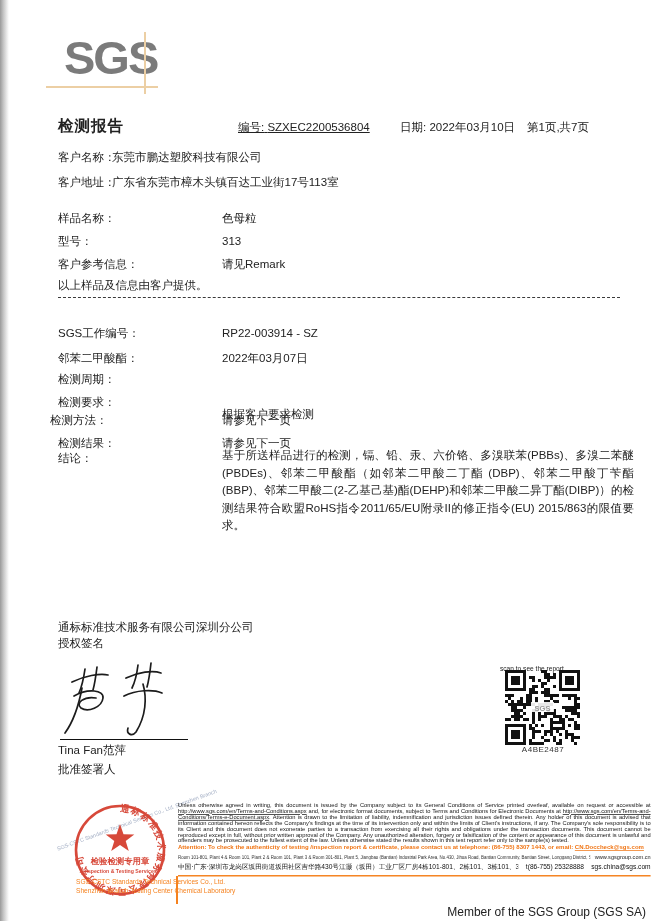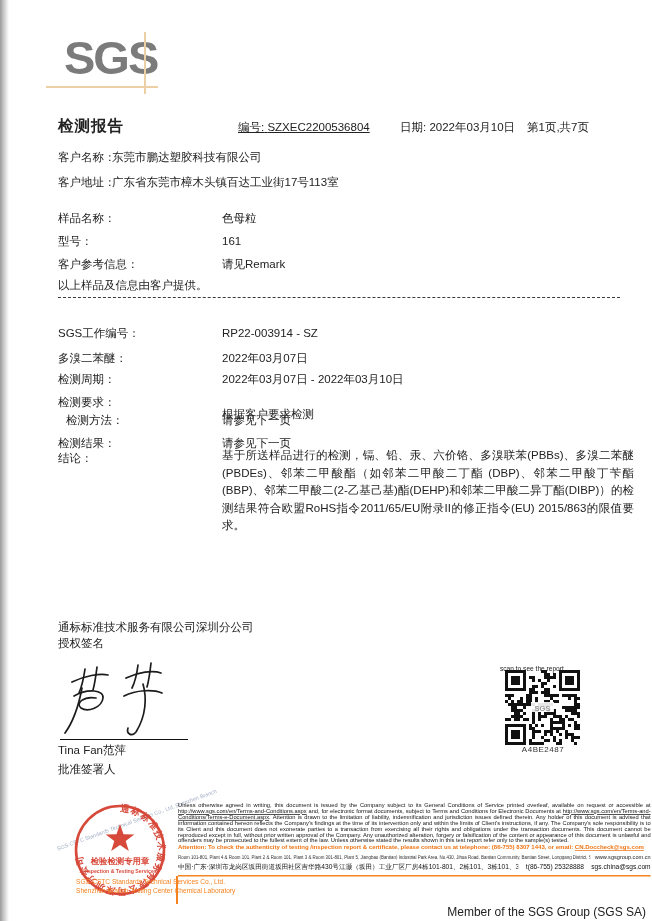--- a/index.html
+++ b/index.html
@@ -63,36 +63,35 @@
   <div class="line" style="left:527px;top:121px;">第1页,共7页</div>
 
   <div class="line" style="left:58px;top:151px;">客户名称：</div>
   <div class="line" style="left:112px;top:151px;">东莞市鹏达塑胶科技有限公司</div>
   <div class="line" style="left:58px;top:176px;">客户地址：</div>
   <div class="line" style="left:112px;top:176px;">广东省东莞市樟木头镇百达工业街17号113室</div>
 
   <div class="line" style="left:58px;top:212px;">样品名称：</div>
   <div class="line" style="left:222px;top:212px;">色母粒</div>
   <div class="line" style="left:58px;top:235px;">型号：</div>
-  <div class="line" style="left:222px;top:235px;">161</div>
+  <div class="line" style="left:222px;top:235px;">313</div>
   <div class="line" style="left:58px;top:258px;">客户参考信息：</div>
   <div class="line" style="left:222px;top:258px;">请见Remark</div>
   <div class="line" style="left:58px;top:279px;">以上样品及信息由客户提供。</div>
 
   <div class="divider"></div>
 
   <div class="line" style="left:58px;top:327px;">SGS工作编号：</div>
   <div class="line" style="left:222px;top:327px;">RP22-003914 - SZ</div>
-  <div class="line" style="left:58px;top:352px;">多溴二苯醚：</div>
+  <div class="line" style="left:58px;top:352px;">邻苯二甲酸酯：</div>
   <div class="line" style="left:222px;top:352px;">2022年03月07日</div>
   <div class="line" style="left:58px;top:373px;">检测周期：</div>
-  <div class="line" style="left:222px;top:373px;">2022年03月07日 - 2022年03月10日</div>
   <div class="line" style="left:58px;top:396px;">检测要求：</div>
   <div class="line" style="left:222px;top:408px;text-align:right;">根据客户要求检测</div>
-  <div class="line" style="left:66px;top:414px;">检测方法：</div>
+  <div class="line" style="left:50px;top:414px;">检测方法：</div>
   <div class="line" style="left:222px;top:414px;">请参见下一页</div>
   <div class="line" style="left:58px;top:437px;text-align:right;">检测结果：</div>
   <div class="line" style="left:222px;top:437px;">请参见下一页</div>
   <div class="line" style="left:58px;top:452px;">结论：</div>
   <div class="para">基于所送样品进行的检测，镉、铅、汞、六价铬、多溴联苯(PBBs)、多溴二苯醚(PBDEs)、邻苯二甲酸酯（如邻苯二甲酸二丁酯 (DBP)、邻苯二甲酸丁苄酯(BBP)、邻苯二甲酸二(2-乙基己基)酯(DEHP)和邻苯二甲酸二异丁酯(DIBP)）的检测结果符合欧盟RoHS指令2011/65/EU附录II的修正指令(EU) 2015/863的限值要求。</div>
 
   <div class="line" style="left:58px;top:621px;">通标标准技术服务有限公司深圳分公司</div>
   <div class="line" style="left:58px;top:637px;">授权签名</div>
 
   <svg class="sig" style="position:absolute;left:58px;top:660px;" width="150" height="80" viewBox="0 0 150 80">

